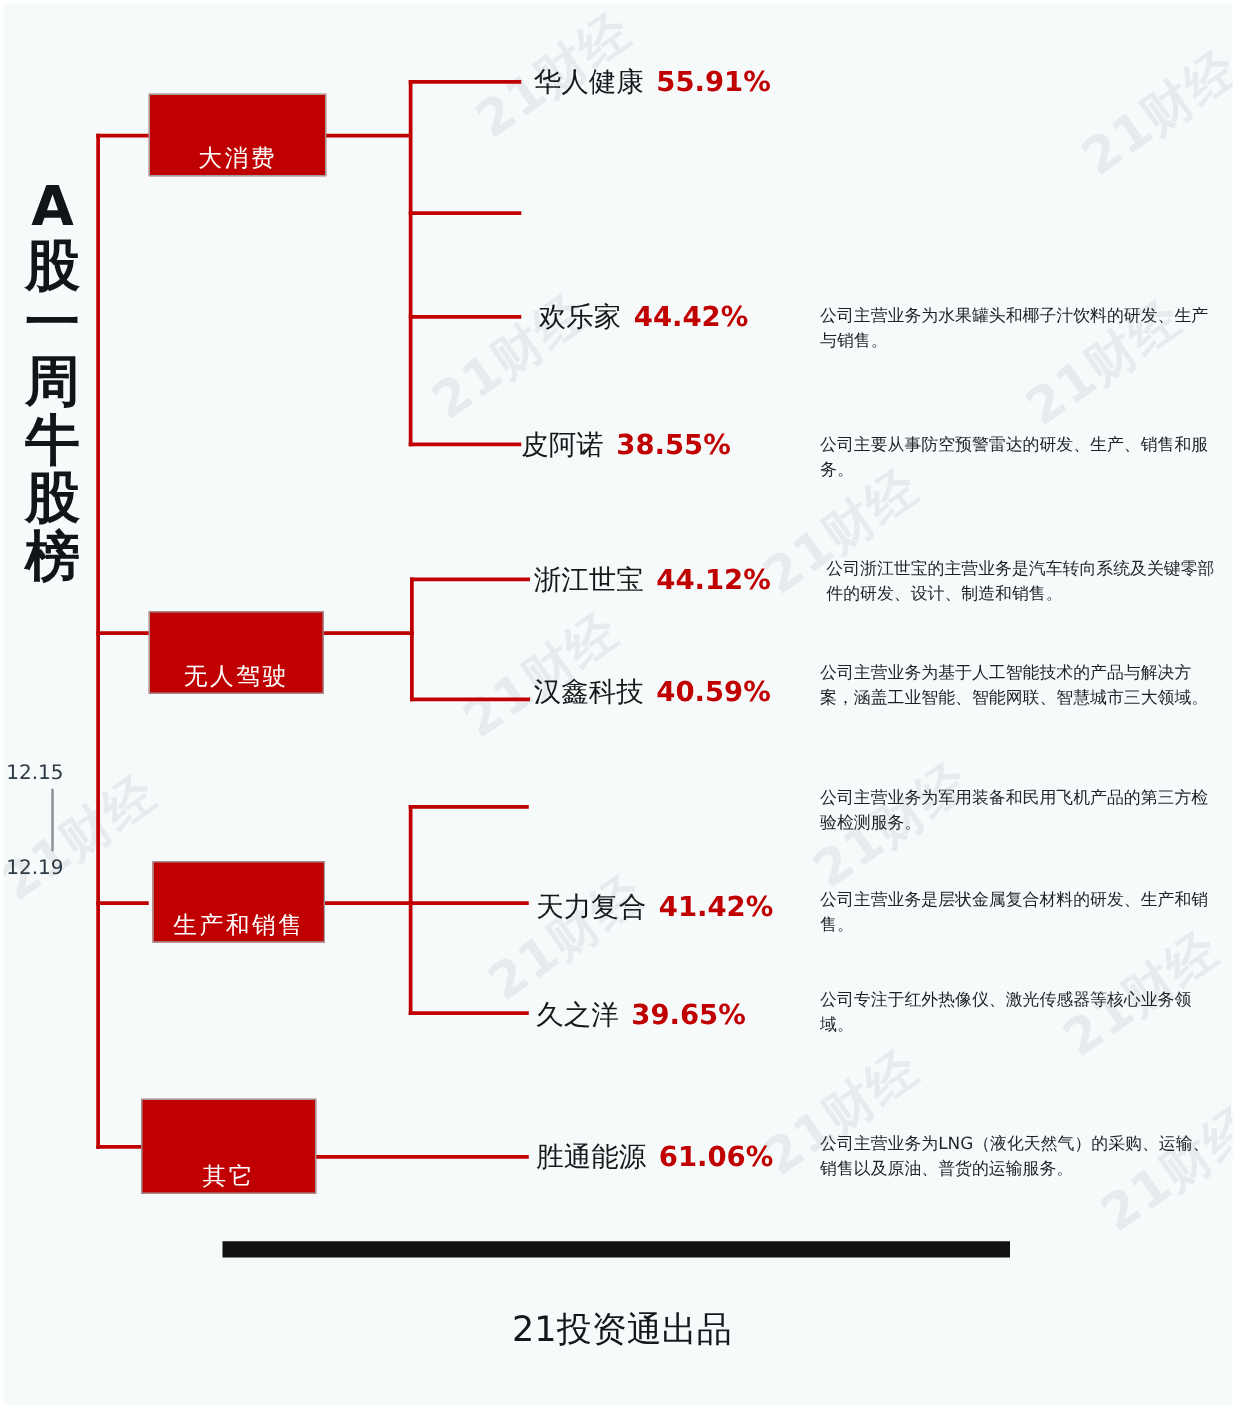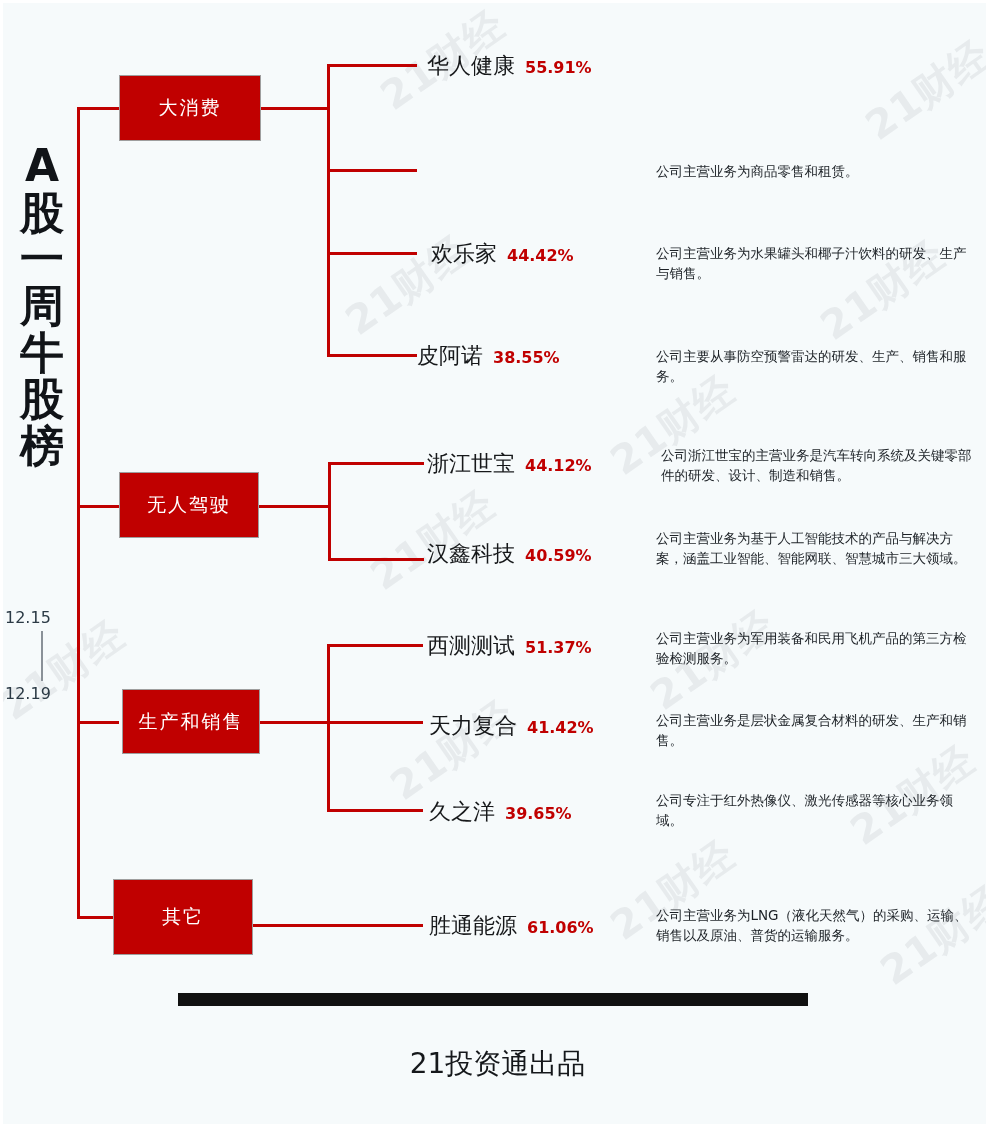--- a/index.html
+++ b/index.html
@@ -71,21 +71,21 @@
   .lnv{width:3px;}
   .lnh{height:3px;}
 
   
   .cat{
     position:absolute;
     background:#c00000;
     border:1px solid #9e9e9e;
     color:#ffffff;
     display:flex;
-    align-items:center;
+    align-items:flex-end;
     justify-content:center;
     font-size:19px;
     font-weight:normal;
     letter-spacing:2px;
     box-sizing:border-box;
     font-family:"DejaVu Sans","Liberation Sans",sans-serif;
   }
 
   
   .stock{
@@ -93,21 +93,21 @@
     white-space:nowrap;
     font-size:22px;
     color:#1b1b1b;
     font-family:"DejaVu Sans","Liberation Sans",sans-serif;
   }
   .stock .nm{color:#16181a;text-align:right;}
   .stock .pc{
     color:#c00000;
     font-weight:bold;
     margin-left:10px;
-    font-size:16px;
+    font-size:22px;
   }
 
   
   .desc{
     position:absolute;
     left:653px;
     width:322px;
     font-size:13.5px;
     line-height:1.45;
     color:#1c2126;
@@ -168,21 +168,21 @@
   <div class="ln lnv" style="left:74px;top:104px;height:812px;"></div>
 
   <div class="ln lnh" style="left:74px;top:104px;width:42px;"></div>
   <div class="ln lnh" style="left:74px;top:502px;width:42px;"></div>
   <div class="ln lnh" style="left:74px;top:718px;width:42px;"></div>
   <div class="ln lnh" style="left:74px;top:913px;width:42px;"></div>
 
   <div class="cat" style="left:116px;top:72px;width:142px;height:66px;">
     <span>大消费</span>
   </div>
-  <div class="cat" style="left:116px;top:469px;width:140px;height:66px;">
+  <div class="cat" style="left:116px;top:486px;width:140px;height:66px;">
     <span>无人驾驶</span>
   </div>
   <div class="cat" style="left:119px;top:686px;width:138px;height:65px;">
     <span>生产和销售</span>
   </div>
   <div class="cat" style="left:110px;top:876px;width:140px;height:76px;">
     <span>其它</span>
   </div>
 
   <div class="ln lnh" style="left:258px;top:104px;width:68px;"></div>
@@ -195,21 +195,20 @@
   <div class="stock" style="left:424px;top:48px;">
     <span class="nm">华人健康</span><span class="pc">55.91%</span>
   </div>
   <div class="stock" style="left:428px;top:236px;">
     <span class="nm">欢乐家</span><span class="pc">44.42%</span>
   </div>
   <div class="stock" style="left:414px;top:338px;">
     <span class="nm">皮阿诺</span><span class="pc">38.55%</span>
   </div>
 
-  <div class="desc" style="top:159px;">公司主营业务为商品零售和租赁。</div>
   <div class="desc" style="top:241px;">公司主营业务为水果罐头和椰子汁饮料的研发、生产与销售。</div>
   <div class="desc" style="top:344px;">公司主要从事防空预警雷达的研发、生产、销售和服务。</div>
 
   <div class="ln lnh" style="left:256px;top:502px;width:72px;"></div>
   <div class="ln lnv" style="left:325px;top:459px;height:99px;"></div>
   <div class="ln lnh" style="left:325px;top:459px;width:96px;"></div>
   <div class="ln lnh" style="left:325px;top:555px;width:96px;"></div>
 
   <div class="stock" style="left:424px;top:446px;">
     <span class="nm">浙江世宝</span><span class="pc">44.12%</span>
@@ -220,23 +219,20 @@
 
   <div class="desc" style="top:443px;left:658px;">公司浙江世宝的主营业务是汽车转向系统及关键零部件的研发、设计、制造和销售。</div>
   <div class="desc" style="top:526px;">公司主营业务为基于人工智能技术的产品与解决方案，涵盖工业智能、智能网联、智慧城市三大领域。</div>
 
   <div class="ln lnh" style="left:257px;top:718px;width:70px;"></div>
   <div class="ln lnv" style="left:324px;top:641px;height:168px;"></div>
   <div class="ln lnh" style="left:324px;top:641px;width:96px;"></div>
   <div class="ln lnh" style="left:324px;top:718px;width:96px;"></div>
   <div class="ln lnh" style="left:324px;top:806px;width:96px;"></div>
 
-  <div class="stock" style="left:424px;top:628px;">
-    <span class="nm">西测测试</span><span class="pc">51.37%</span>
-  </div>
   <div class="stock" style="left:426px;top:708px;">
     <span class="nm">天力复合</span><span class="pc">41.42%</span>
   </div>
   <div class="stock" style="left:426px;top:794px;">
     <span class="nm">久之洋</span><span class="pc">39.65%</span>
   </div>
 
   <div class="desc" style="top:626px;">公司主营业务为军用装备和民用飞机产品的第三方检验检测服务。</div>
   <div class="desc" style="top:708px;">公司主营业务是层状金属复合材料的研发、生产和销售。</div>
   <div class="desc" style="top:788px;">公司专注于红外热像仪、激光传感器等核心业务领域。</div>

